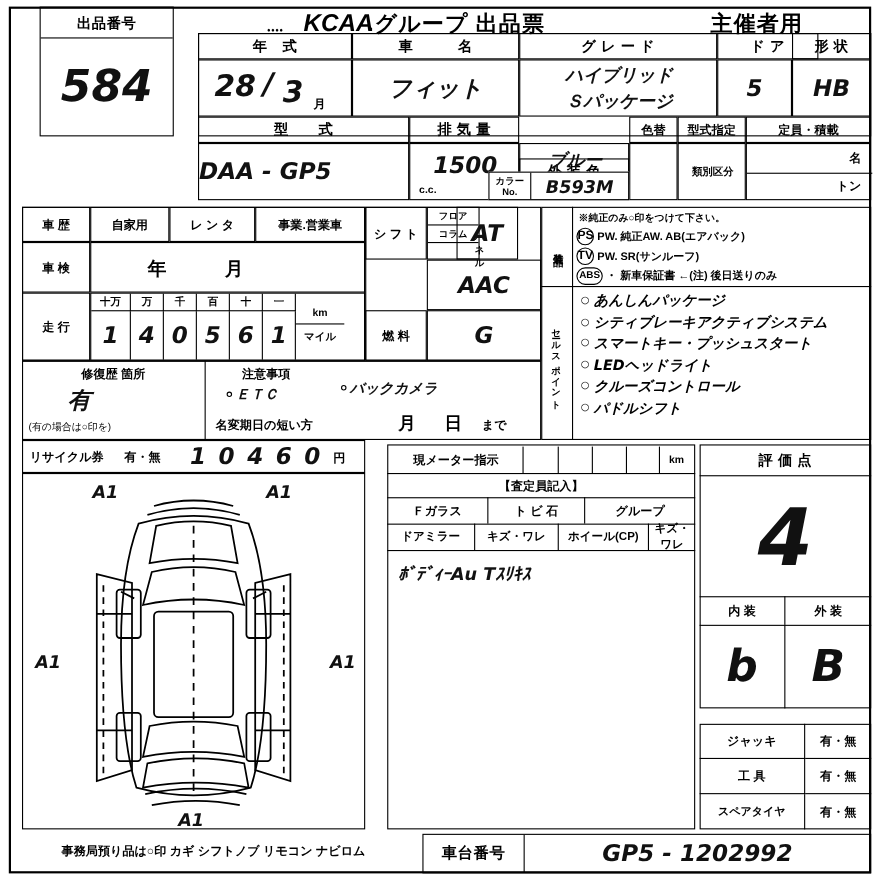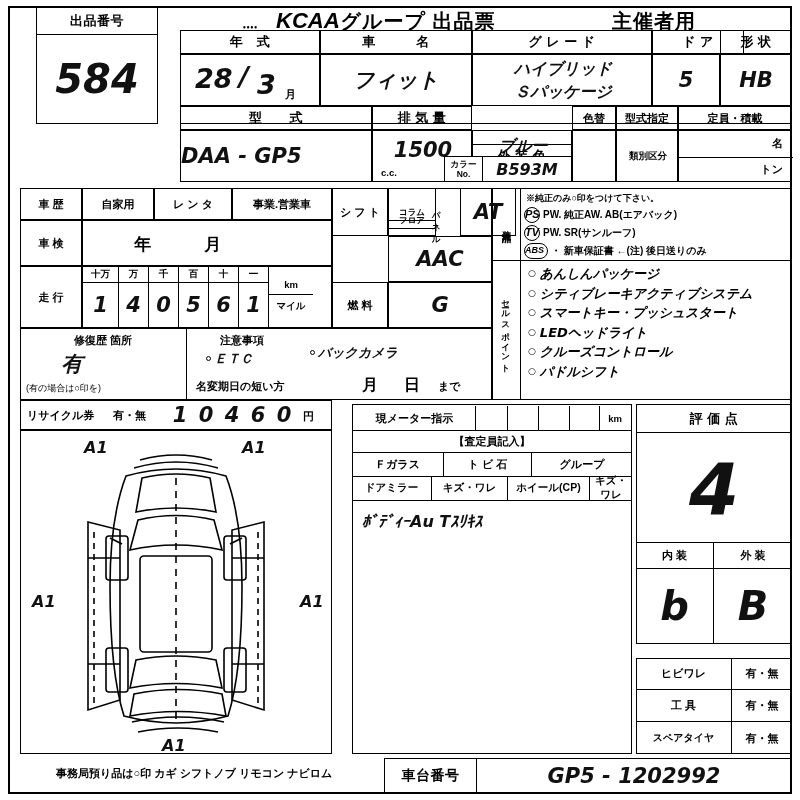--- a/index.html
+++ b/index.html
@@ -50,43 +50,43 @@
   ul.sales li {
     font-family:"DejaVu Sans", sans-serif;
     font-weight:bold; font-style:italic;
     font-size:13px; line-height:19.5px;
     white-space:nowrap;
   }
   ul.sales li:before { content:"\25CB"; font-size:9px; margin-right:4px; vertical-align:2px; }
 
   .circ {
     display:inline-block; border:1.5px solid #000; border-radius:50%;
-    width:16px; height:16px; line-height:13px; 
-    font-size:11px; font-weight:bold;font-style:italic;
+    width:16px; height:16px; line-height:13px; text-align:center;
+    font-size:11px; font-weight:bold;
   }
   .circ-w { width:24px; border-radius:9px; }
 
   svg { display:block; }
 </style>
 </head>
 <body>
 
 <div id="sheet">
 
   <div class="b bold2" style="left:8px; top:6px; width:784px; height:788px;"></div>
 
   <div class="b" style="left:36px; top:6px; width:122px; height:118px;">
     <div class="nb ctr lbl" style="left:0; top:0; width:120px; height:28px; border-bottom:1px solid #000;">出品番号</div>
     <div class="nb ctr hw" style="left:0; top:28px; width:120px; height:88px; font-size:40px;">584</div>
   </div>
 
   <div class="nb ctr" style="left:228px; top:8px; width:44px; height:28px; font-size:14px; font-weight:bold;">‥‥</div>
   <div class="nb lft kcaa" style="left:276px; top:6px; width:72px; height:30px;">KCAA</div>
   <div class="nb lft title" style="left:334px; top:8px; width:250px; height:26px;">.グループ 出品票</div>
-  <div class="nb lft title" style="left:612px; top:8px; width:140px; height:26px;">主催者用</div>
+  <div class="nb lft title" style="left:646px; top:8px; width:140px; height:26px;">主催者用</div>
 
   <div class="b" style="left:180px; top:30px; width:612px; height:94px;"></div>
 
   <div class="b ctr lbl" style="left:180px; top:30px; width:140px; height:24px;">年　式</div>
   <div class="b ctr lbl" style="left:320px; top:30px; width:152px; height:24px;">車　　　名</div>
   <div class="b ctr lbl" style="left:472px; top:30px; width:180px; height:24px;">グ レ ー ド</div>
   <div class="b ctr lbl" style="left:652px; top:30px; width:92px; height:24px;">ド ア</div>
   <div class="b ctr lbl" style="left:720px; top:30px; width:72px; height:24px;">形 状</div>
 
   <div class="b" style="left:180px; top:54px; width:140px; height:52px;">
@@ -163,25 +163,25 @@
     <div class="nb ctr hw hw-md" style="left:126px; top:16px; width:30px; height:44px; border-right:1px solid #000;">6</div>
     <div class="nb ctr hw hw-md" style="left:156px; top:16px; width:30px; height:44px; border-right:1px solid #000;">1</div>
 
     <div class="nb ctr lbl-xs" style="left:186px; top:8px; width:44px; height:20px; border-bottom:1px solid #000;">km</div>
     <div class="nb ctr lbl-xs" style="left:186px; top:28px; width:44px; height:22px;">マイル</div>
   </div>
 
   <div class="b" style="left:332px; top:188px; width:160px; height:140px;"></div>
   <div class="b ctr lbl-sm" style="left:332px; top:188px; width:56px; height:48px;">シ フ ト</div>
   <div class="b" style="left:388px; top:188px; width:48px; height:48px;">
-    <div class="nb ctr lbl-xs" style="left:0; top:0; width:46px; height:16px; border-bottom:1px solid #000; font-size:8.5px;margin-top:24px;">フロア</div>
+    <div class="nb ctr lbl-xs" style="left:0; top:0; width:46px; height:16px; border-bottom:1px solid #000; font-size:8.5px;">フロア</div>
     <div class="nb ctr lbl-xs" style="left:0; top:16px; width:46px; height:16px; border-bottom:1px solid #000; font-size:8.5px;">コラム</div>
     <div class="nb ctr lbl-xs" style="left:0; top:32px; width:46px; height:14px; font-size:8.5px;padding-left:47px;">パネル</div>
   </div>
-  <div class="b ctr hw hw-md" style="left:460px; top:188px; width:56px; height:48px;">AT</div>
+  <div class="b ctr hw hw-md" style="left:415px; top:188px; width:56px; height:48px;">AT</div>
 
   <div class="b ctr hw hw-md" style="left:388px; top:236px; width:104px; height:46px;">AAC</div>
 
   <div class="b ctr lbl-sm" style="left:332px; top:282px; width:56px; height:46px;">燃 料</div>
   <div class="b ctr hw hw-md" style="left:388px; top:282px; width:104px; height:46px;">G</div>
 
   <div class="b" style="left:492px; top:188px; width:300px; height:212px;"></div>
 
   <div class="nb" style="left:520px; top:188px; width:0; height:212px; border-left:1px solid #000;"></div>
   <div class="nb" style="left:492px; top:260px; width:300px; height:0; border-top:1px solid #000;"></div>
@@ -321,21 +321,21 @@
   <div class="nb" style="left:636px; top:432px; width:156px; height:0; border-top:1px solid #000;"></div>
   <div class="nb ctr hw" style="left:636px; top:436px; width:156px; height:106px; font-size:72px;">4</div>
   <div class="nb" style="left:636px; top:542px; width:156px; height:0; border-top:1px solid #000;"></div>
   <div class="nb ctr lbl-sm" style="left:636px; top:542px; width:78px; height:26px; border-right:1px solid #000;">内 装</div>
   <div class="nb ctr lbl-sm" style="left:714px; top:542px; width:78px; height:26px;">外 装</div>
   <div class="nb" style="left:636px; top:568px; width:156px; height:0; border-top:1px solid #000;"></div>
   <div class="nb ctr hw" style="left:636px; top:568px; width:78px; height:76px; font-size:40px; border-right:1px solid #000;">b</div>
   <div class="nb ctr hw" style="left:714px; top:568px; width:78px; height:76px; font-size:40px;">B</div>
 
   <div class="b" style="left:636px; top:658px; width:156px; height:96px;"></div>
-  <div class="nb ctr lbl-sm" style="left:636px; top:658px; width:96px; height:32px; border-right:1px solid #000; border-bottom:1px solid #000;">ヒビワレ</div>
+  <div class="nb ctr lbl-sm" style="left:636px; top:658px; width:96px; height:32px; border-right:1px solid #000; border-bottom:1px solid #000;">ジャッキ</div>
   <div class="nb ctr lbl-sm" style="left:732px; top:658px; width:60px; height:32px; border-bottom:1px solid #000;">有・無</div>
   <div class="nb ctr lbl-sm" style="left:636px; top:690px; width:96px; height:32px; border-right:1px solid #000; border-bottom:1px solid #000;">工 具</div>
   <div class="nb ctr lbl-sm" style="left:732px; top:690px; width:60px; height:32px; border-bottom:1px solid #000;">有・無</div>
   <div class="nb ctr lbl-sm" style="left:636px; top:722px; width:96px; height:32px; border-right:1px solid #000; font-size:10px;">スペアタイヤ</div>
   <div class="nb ctr lbl-sm" style="left:732px; top:722px; width:60px; height:32px;">有・無</div>
 
   <div class="nb lft lbl-sm" style="left:56px; top:760px; width:320px; height:26px;">事務局預り品は○印  カギ  シフトノブ  リモコン  ナビロム</div>
   <div class="b" style="left:384px; top:758px; width:408px; height:36px;">
     <div class="nb ctr lbl" style="left:0; top:0; width:92px; height:34px; border-right:1px solid #000; font-size:14px;">車台番号</div>
     <div class="nb ctr hw hw-md" style="left:92px; top:0; width:314px; height:34px;">GP5 - 1202992</div>

